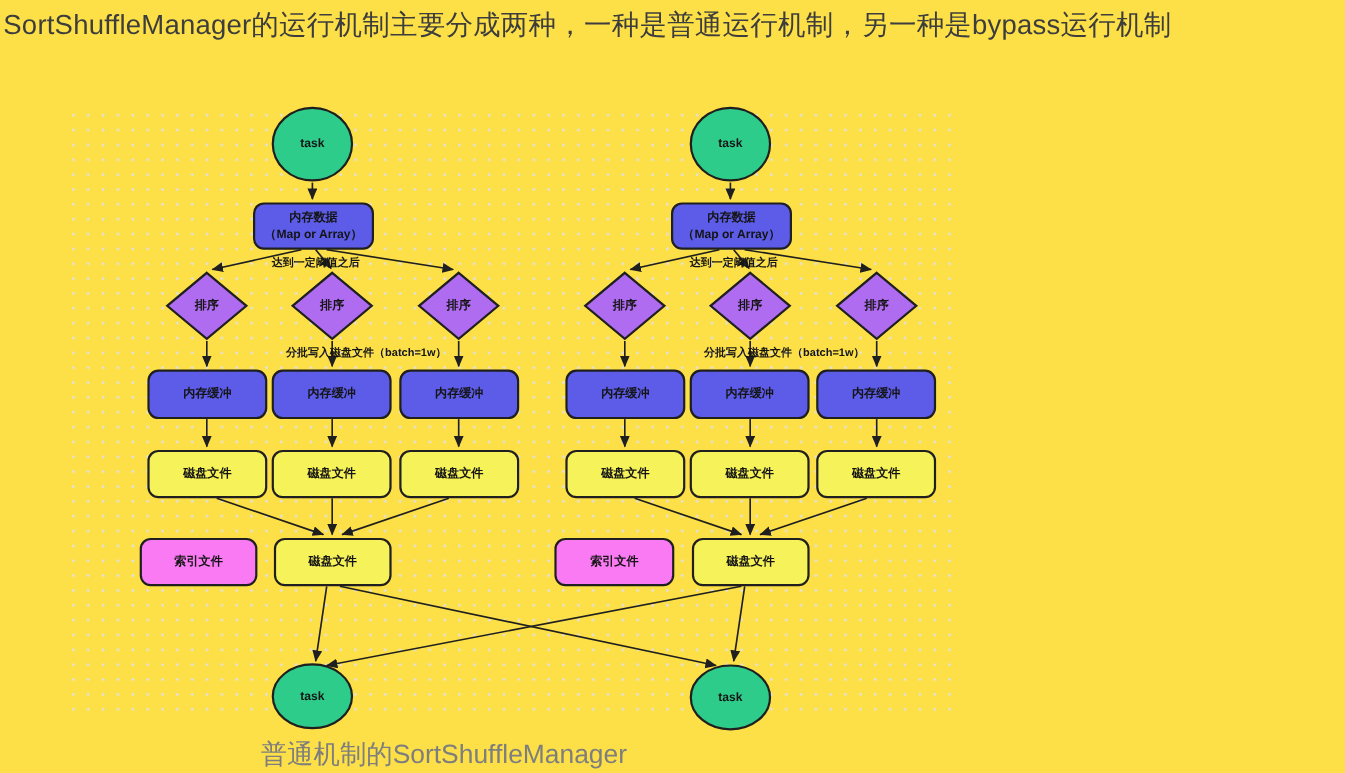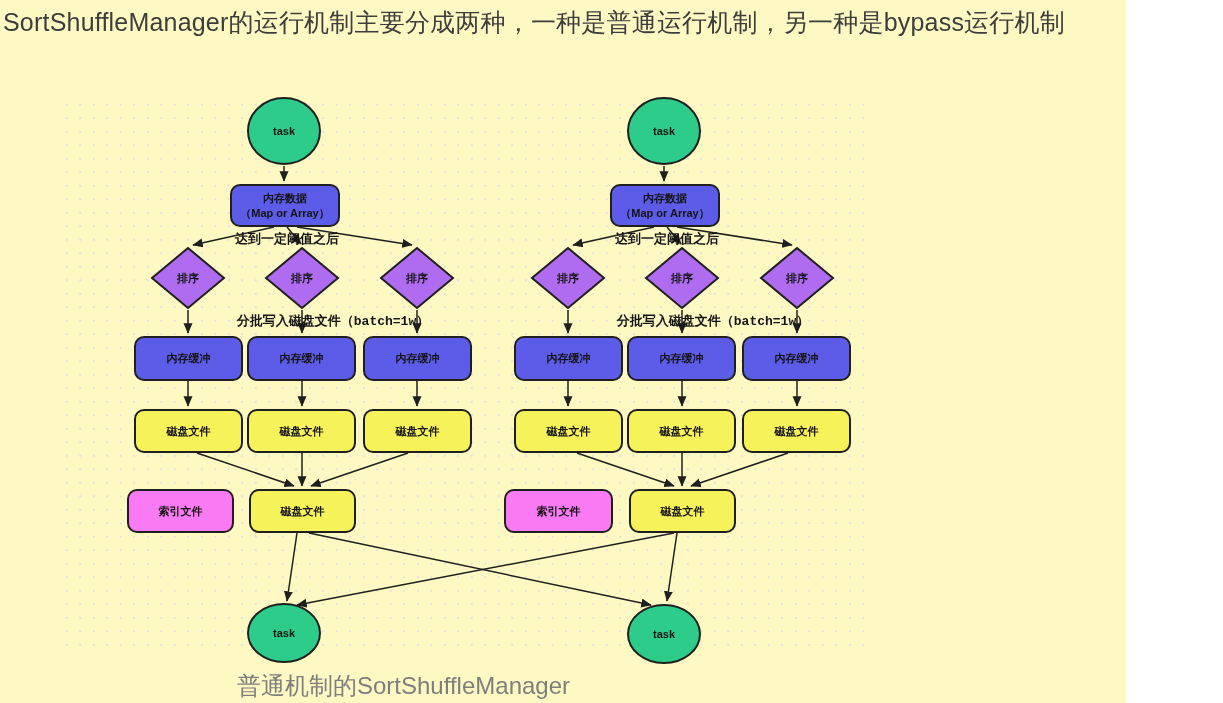--- a/index.html
+++ b/index.html
@@ -1,30 +1,30 @@
 <!DOCTYPE html>
 <html><head>
 <meta charset="utf-8">
 <style>
   html,body{margin:0;padding:0;background:#fff;}
-  .page{position:relative;width:1126px;height:703px;background:#fef9c3;overflow:hidden;
+  .page{position:relative;width:1223px;height:703px;background:#fde047;overflow:hidden;
         font-family:"Liberation Sans","DejaVu Sans",sans-serif;}
   .title{position:absolute;left:3px;top:6px;width:1220px;font-size:25px;color:#3d3d3d;
          white-space:nowrap;letter-spacing:0.2px;}
   .caption{position:absolute;left:237px;top:670px;font-size:24px;color:#7e7e7e;}
   .dots{position:absolute;left:60px;top:98px;width:812px;height:550px;
         background-image:radial-gradient(#e0e0e0 1.2px,transparent 1.3px);
         background-size:13.5px 13.5px;z-index:0;}
   #diagram-svg{position:absolute;left:0;top:0;z-index:1;}
   #labels-layer{position:absolute;left:0;top:0;width:1223px;height:703px;z-index:2;pointer-events:none;}
   .node-label{position:absolute;display:flex;align-items:center;justify-content:center;
               text-align:center;font-size:11px;font-weight:700;color:#141414;
               white-space:pre-line;line-height:1.35;}
-  .float-label{position:absolute;transform:translate(-50%,-50%);font-size:13px;font-weight:700;
-               color:#141414;white-space:nowrap;font-family:Liberation Mono, monospace;}
+  .float-label{position:absolute;transform:translate(-50%,-50%);font-size:10px;font-weight:700;
+               color:#141414;white-space:nowrap;}
 </style>
 </head>
 <body>
 
 <div class="page">
   <div class="title">SortShuffleManager的运行机制主要分成两种，一种是普通运行机制，另一种是bypass运行机制</div>
 
   <div>
     <div class="dots"></div>
     <svg id="diagram-svg" width="1223" height="703" viewBox="0 0 1223 703">

